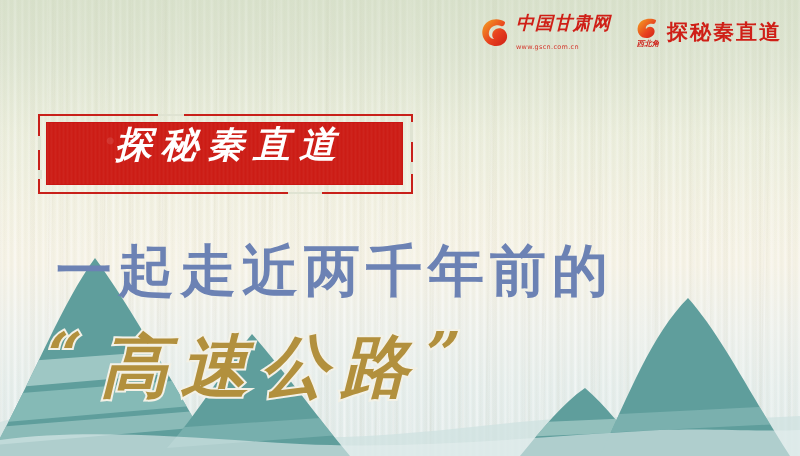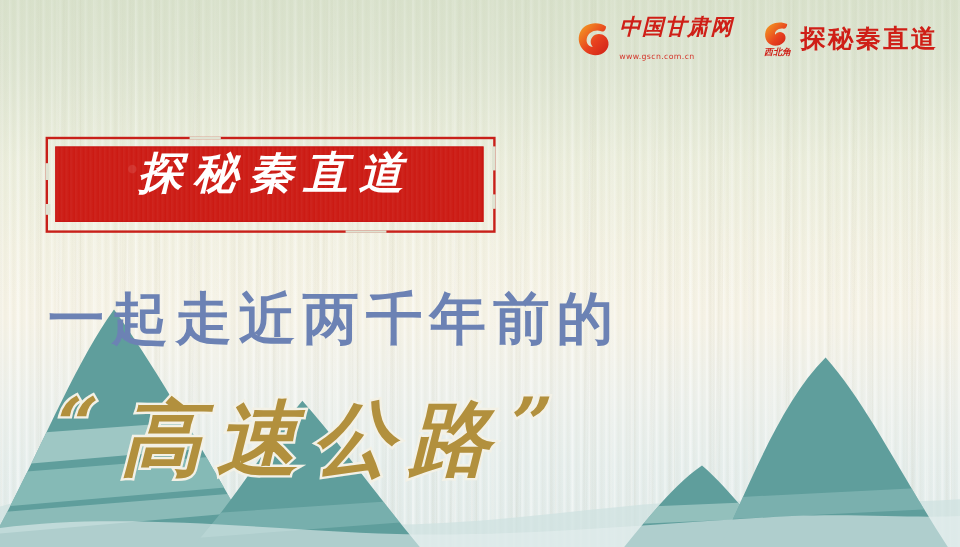--- a/index.html
+++ b/index.html
@@ -179,24 +179,24 @@
     font-style: italic;
     letter-spacing: 9px;
     text-indent: 9px;
     padding-bottom: 18px;
     white-space: nowrap;
   }
 
   
   .headline-blue {
     position: absolute;
-    left: 40px;
+    left: 56px;
     top: 243px;
     font-family: "DejaVu Sans", "Liberation Sans", sans-serif;
-    font-size: 47px;
+    font-size: 56px;
     font-weight: bold;
     color: #6c82b4;
     letter-spacing: 6px;
     white-space: nowrap;
     line-height: 1;
   }
 
   
   .headline-gold {
     position: absolute;

